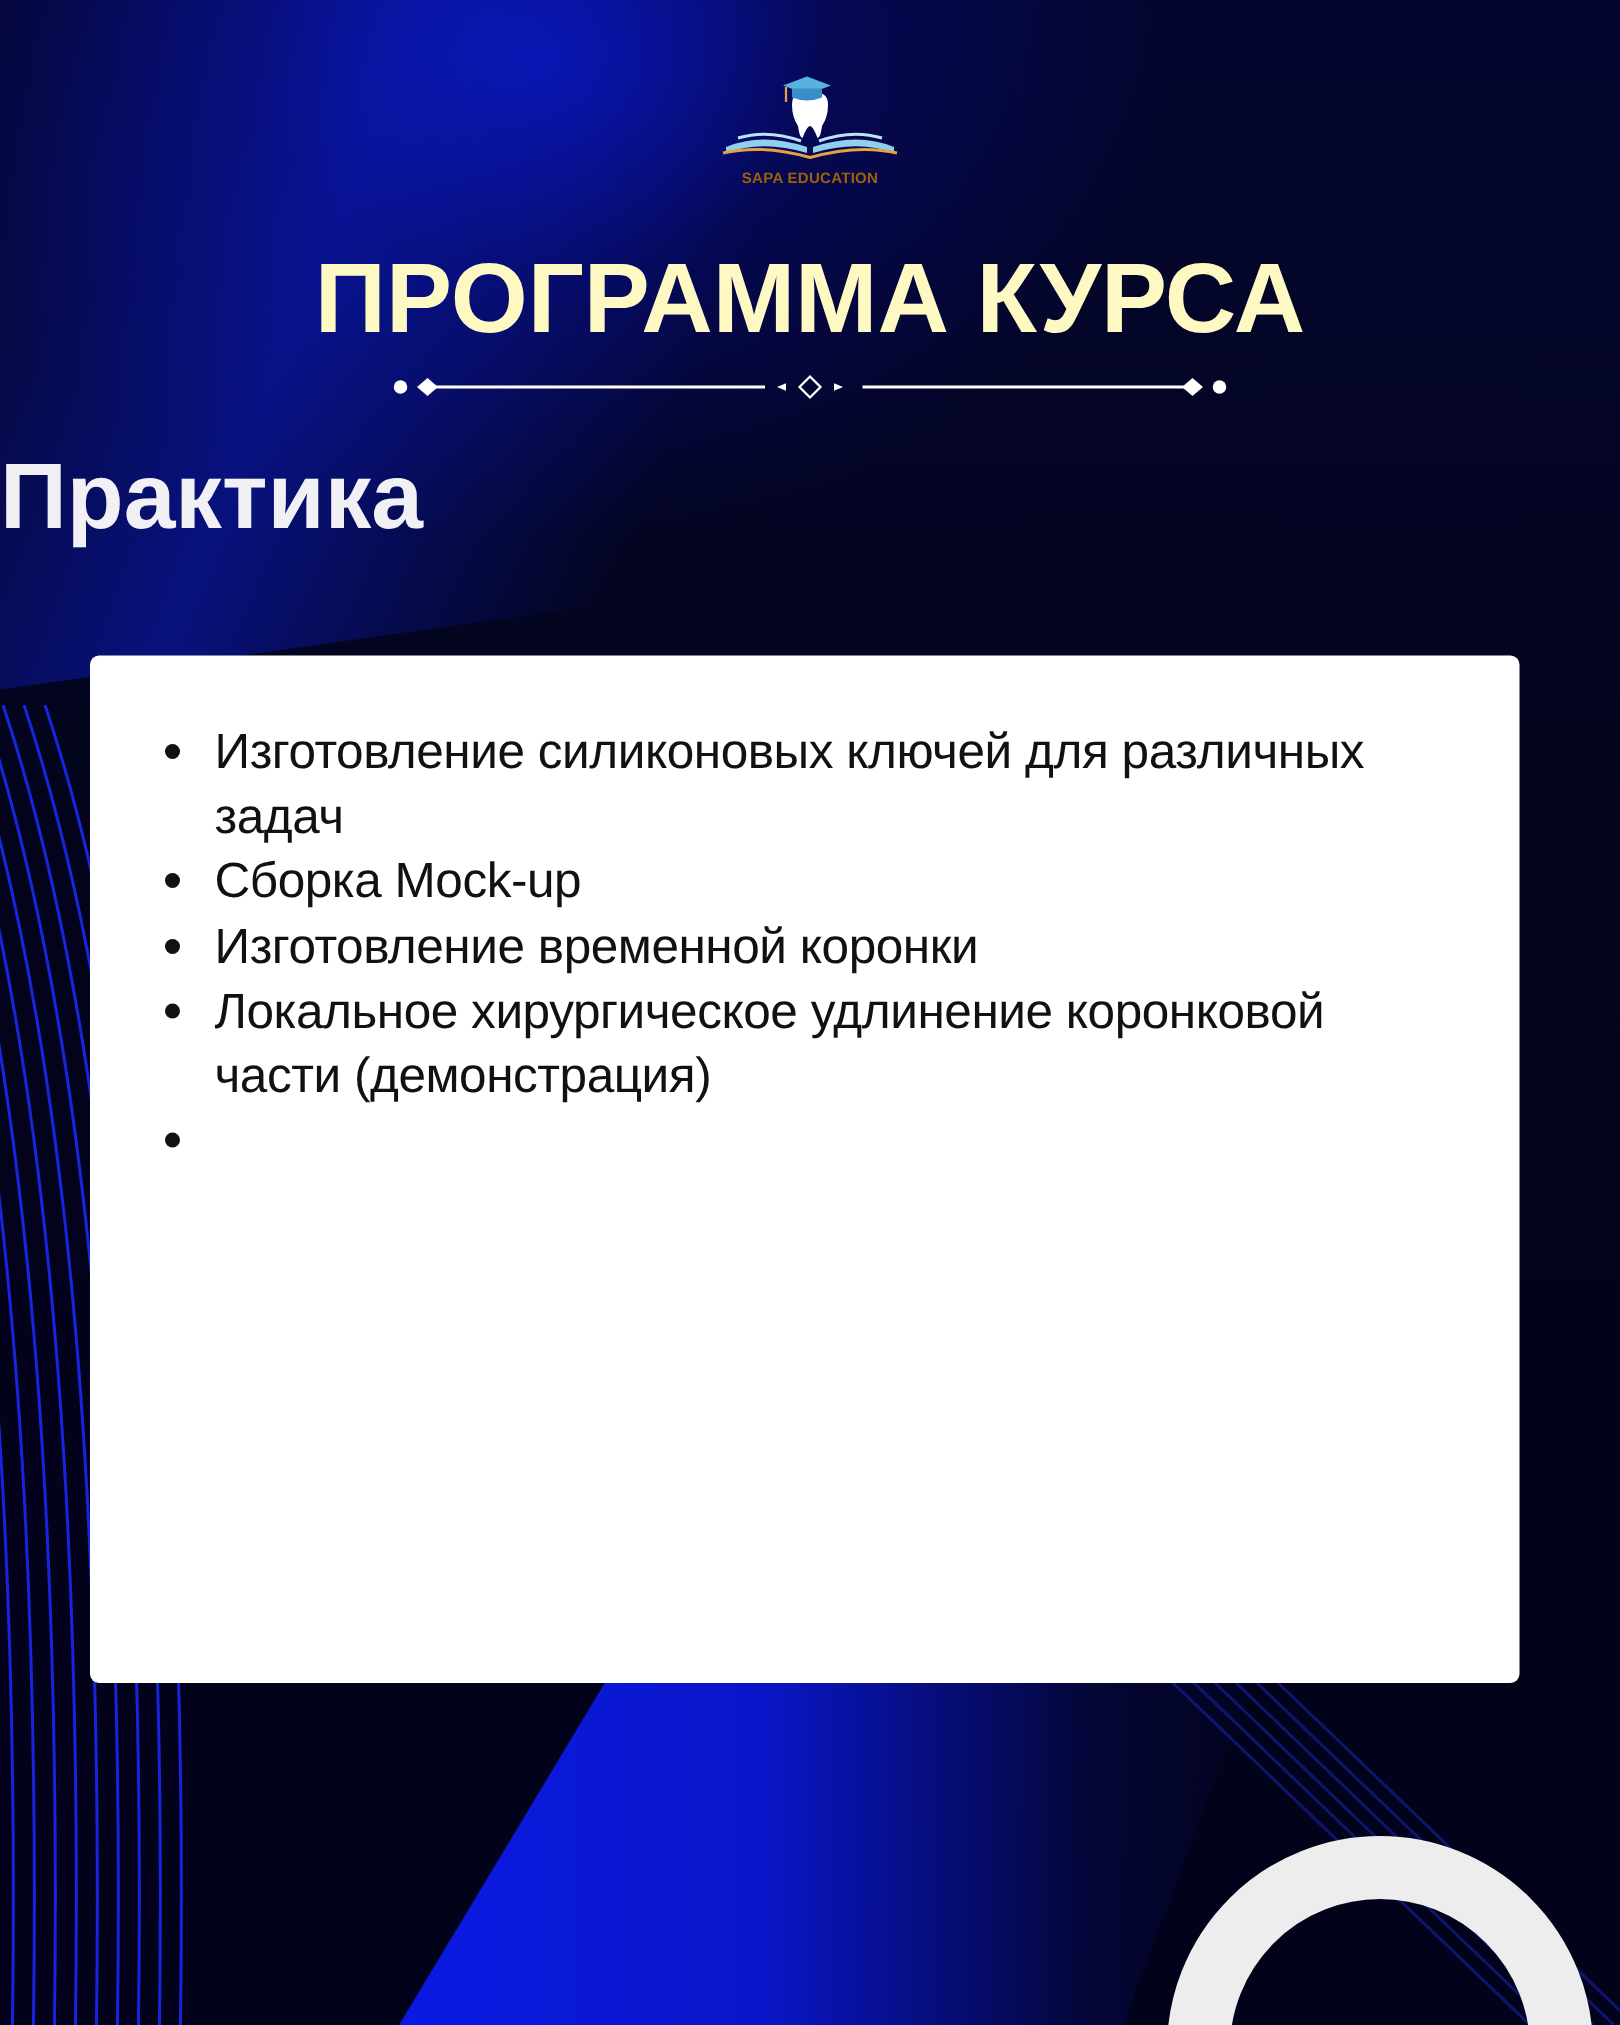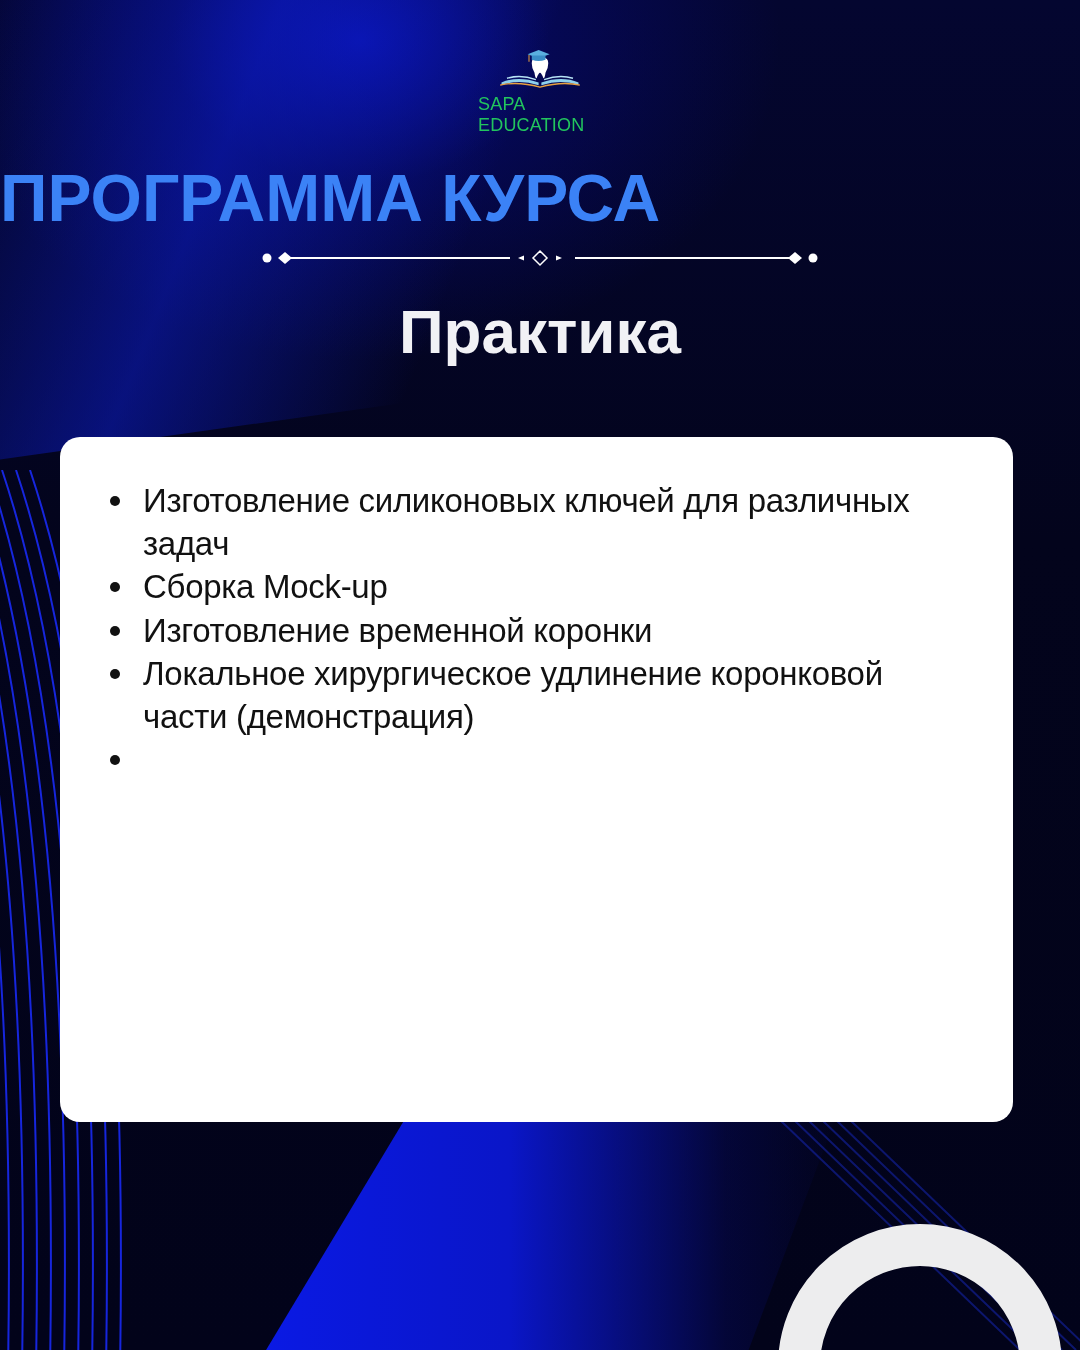--- a/index.html
+++ b/index.html
@@ -34,37 +34,37 @@
     .ring {
       position: absolute; left: 778px; top: 1224px; width: 284px; height: 284px;
       border-radius: 50%; border: 42px solid #ededee;
     }
     .logo {
       position: absolute; left: 478px; top: 48px; width: 124px; height: 88px;
       display: flex; flex-direction: column; align-items: center;
     }
     .logo svg { width: 124px; height: 64px; }
     .logo-text {
-      color: #22c55e; font-size: 18px; font-weight: 400; letter-spacing: 0.2px; margin-top: 2px;
+      color: #a16207; font-size: 10px; font-weight: 700; letter-spacing: 0.2px; margin-top: 2px;
       font-family: "Liberation Sans", sans-serif;
     }
     .title {
-      position: absolute; left: 0; right: 0; top: 160px; 
-      color: #3b82f6; font-size: 66px; font-weight: 700; letter-spacing: 0px;
+      position: absolute; left: 0; right: 0; top: 160px; text-align: center;
+      color: #fef9c3; font-size: 66px; font-weight: 700; letter-spacing: 0px;
       font-family: "Liberation Sans", sans-serif;
     }
     .divider { position: absolute; left: 260px; top: 248px; width: 560px; height: 20px; }
     .subtitle {
-      position: absolute; left: 0; right: 0; top: 296px; text-align: center;
+      position: absolute; left: 0; right: 0; top: 296px; text-align: left;
       color: #f1f1f5; font-size: 62px; font-weight: 700;
       font-family: "Liberation Sans", sans-serif;
     }
     .card {
       position: absolute; left: 60px; top: 437px; width: 953px; height: 685px;
-      background: #ffffff; border-radius: 20px;
+      background: #ffffff; border-radius: 6px;
     }
     .card ul { list-style: none; position: absolute; left: 52px; top: 42px; right: 40px; }
     .card li {
       position: relative; padding-left: 31px;
       color: #111111; font-size: 33px; line-height: 43.2px;
       font-family: "Liberation Sans", sans-serif; letter-spacing: -0.3px;
     }
     .card li .bullet {
       position: absolute; left: -2px; top: 17px; width: 10px; height: 10px;
       border-radius: 50%; background: #111;

